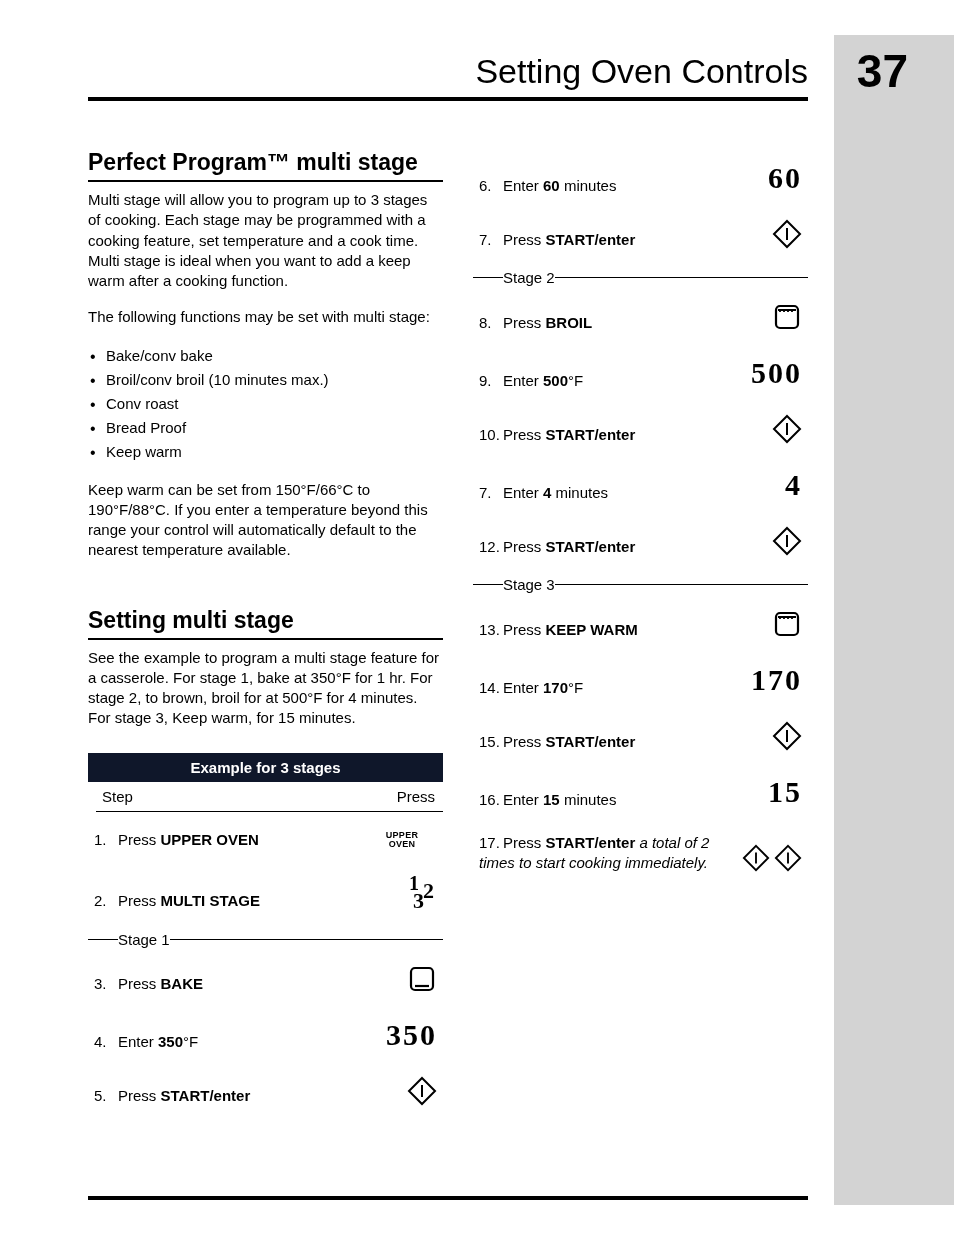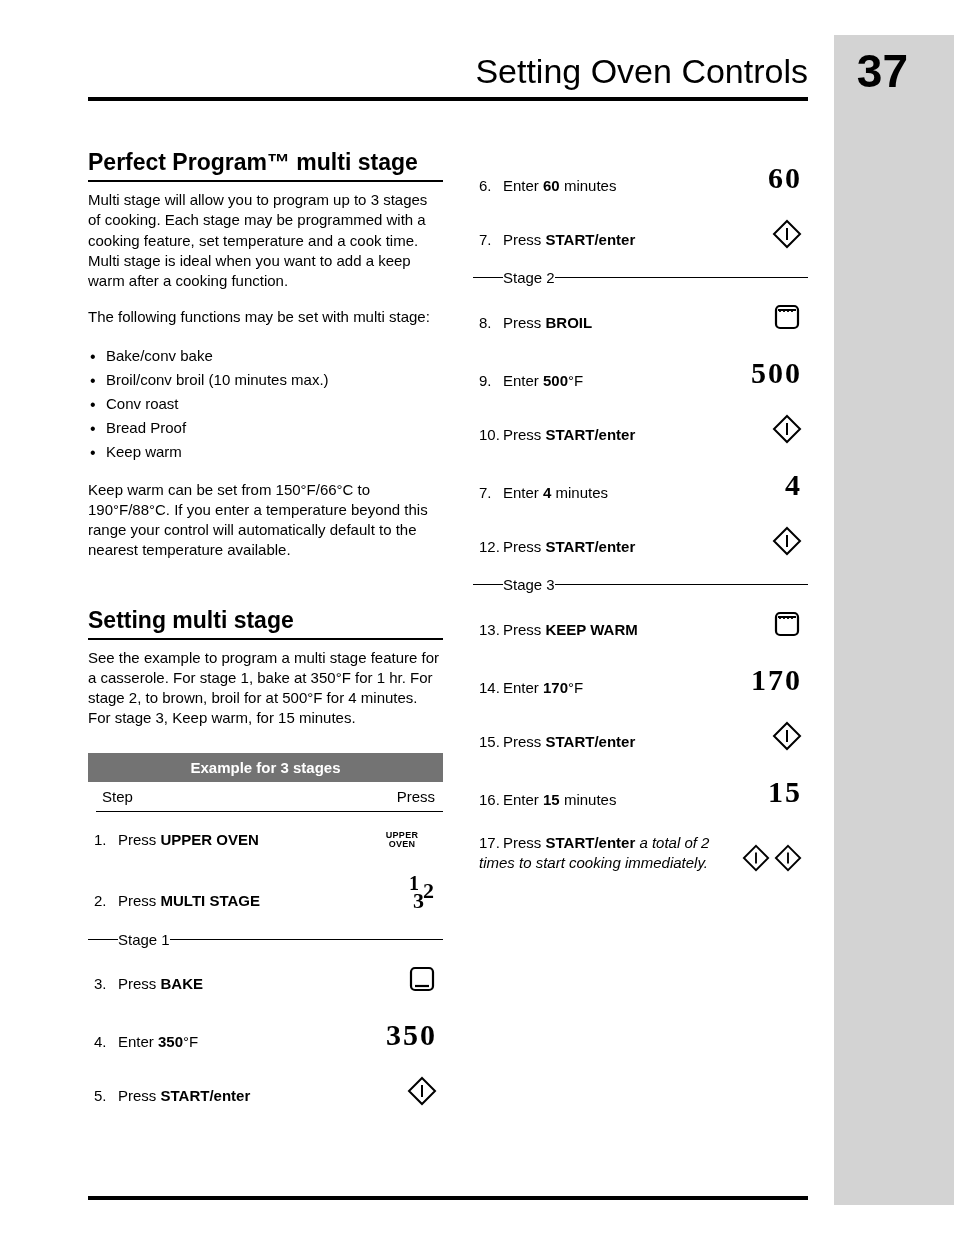--- a/index.html
+++ b/index.html
@@ -77,21 +77,21 @@
     line-height: 1.6;
     position: relative;
   }
   ul.bullets li::before {
     content: "•";
     position: absolute;
     left: -16px;
     font-size: 16px;
   }
   .example-header {
-    background: #737373;
+    background: #0f172a;
     color: #fff;
     text-align: center;
     font-weight: bold;
     font-size: 15px;
     padding: 6px 0;
     margin-top: 24px;
   }
   .table-head {
     display: flex;
     justify-content: space-between;

